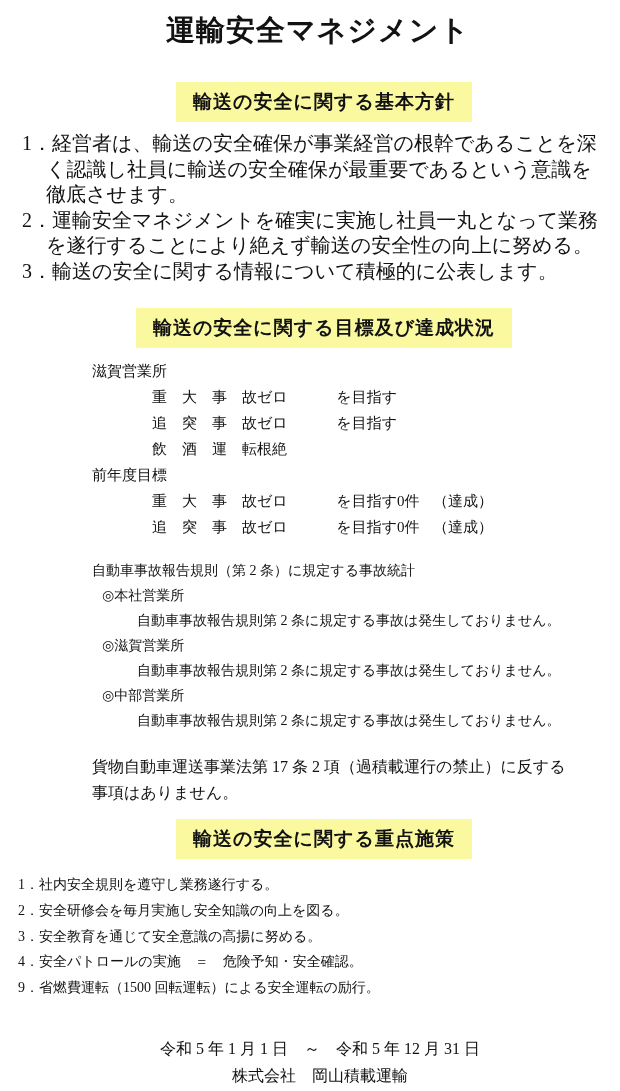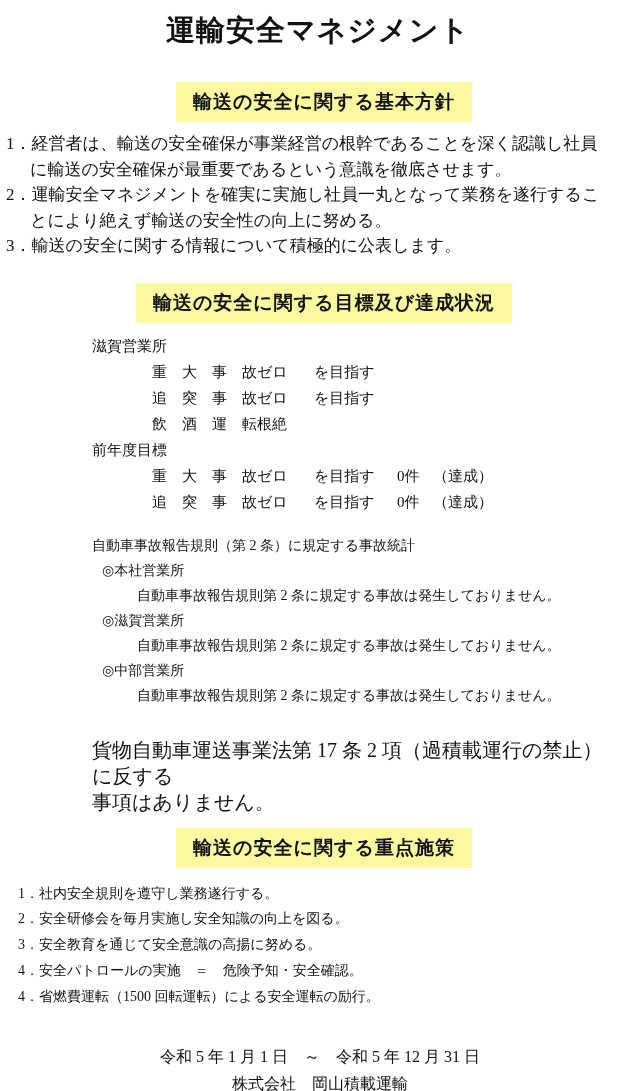--- a/index.html
+++ b/index.html
@@ -36,42 +36,42 @@
     letter-spacing: 1px;
     transform: translateX(14px);
     white-space: nowrap;
   }
   .sec-head.policy-head   { margin-top: 35px; }
   .sec-head.targets-head  { margin-top: 24px; }
   .sec-head.measures-head { margin-top: 13px; }
 
   .policy-list { margin-top: 9px; }
   .policy-item {
-    font-size: 17px;
+    font-size: 20px;
     line-height: 25.5px;
-    padding-left: 30px;
+    padding-left: 46px;
     padding-right: 16px;
     text-indent: -24px;
   }
 
   .targets-block { margin-top: 10px; font-size: 15px; line-height: 26px; }
   .goal-subhead  { margin-left: 92px; }
   .goal-row      { margin-left: 120px; white-space: nowrap; }
   .g-name   { display: inline-block; width: 137px; text-align: right; }
   .g-target { display: inline-block; width: 57px; }
-  .g-suffix { display: inline-block; width: 83px; }
+  .g-suffix { display: inline-block; width: 83px; text-align: right; }
   .g-result { display: inline-block; width: 36px; }
   .g-status { display: inline-block; }
 
   .stats-block  { margin-top: 18px; font-size: 14px; line-height: 25px; }
   .stats-intro  { margin-left: 92px; }
   .office-name  { margin-left: 102px; }
   .office-note  { margin-left: 137px; }
 
-  .overload-block { margin-top: 29px; margin-left: 92px; font-size: 20px; line-height: 26px; }
+  .overload-block { margin-top: 21px; margin-left: 92px; font-size: 16px; line-height: 26px; }
 
   .measures-list { margin-top: 13px; }
   .measure-item  { font-size: 14px; line-height: 25.8px; padding-left: 18px; white-space: nowrap; }
 
   .footer {
     margin-top: 34px;
     text-align: center;
     font-size: 16px;
     line-height: 27px;
     transform: translateX(10px);
@@ -135,21 +135,21 @@
     <div>事項はありません。</div>
   </div>
 
   <div class="sec-head measures-head">輸送の安全に関する重点施策</div>
 
   <div class="measures-list">
     <div class="measure-item">1．社内安全規則を遵守し業務遂行する。</div>
     <div class="measure-item">2．安全研修会を毎月実施し安全知識の向上を図る。</div>
     <div class="measure-item">3．安全教育を通じて安全意識の高揚に努める。</div>
     <div class="measure-item">4．安全パトロールの実施　＝　危険予知・安全確認。</div>
-    <div class="measure-item">4．省燃費運転（1500 回転運転）による安全運転の励行。</div>
+    <div class="measure-item">9．省燃費運転（1500 回転運転）による安全運転の励行。</div>
   </div>
 
   <div class="footer">
     <div>令和 5 年 1 月 1 日　～　令和 5 年 12 月 31 日</div>
     <div>株式会社　岡山積載運輸</div>
     <div>代　表　味野　　淳 子</div>
   </div>
 
 </div>
 

